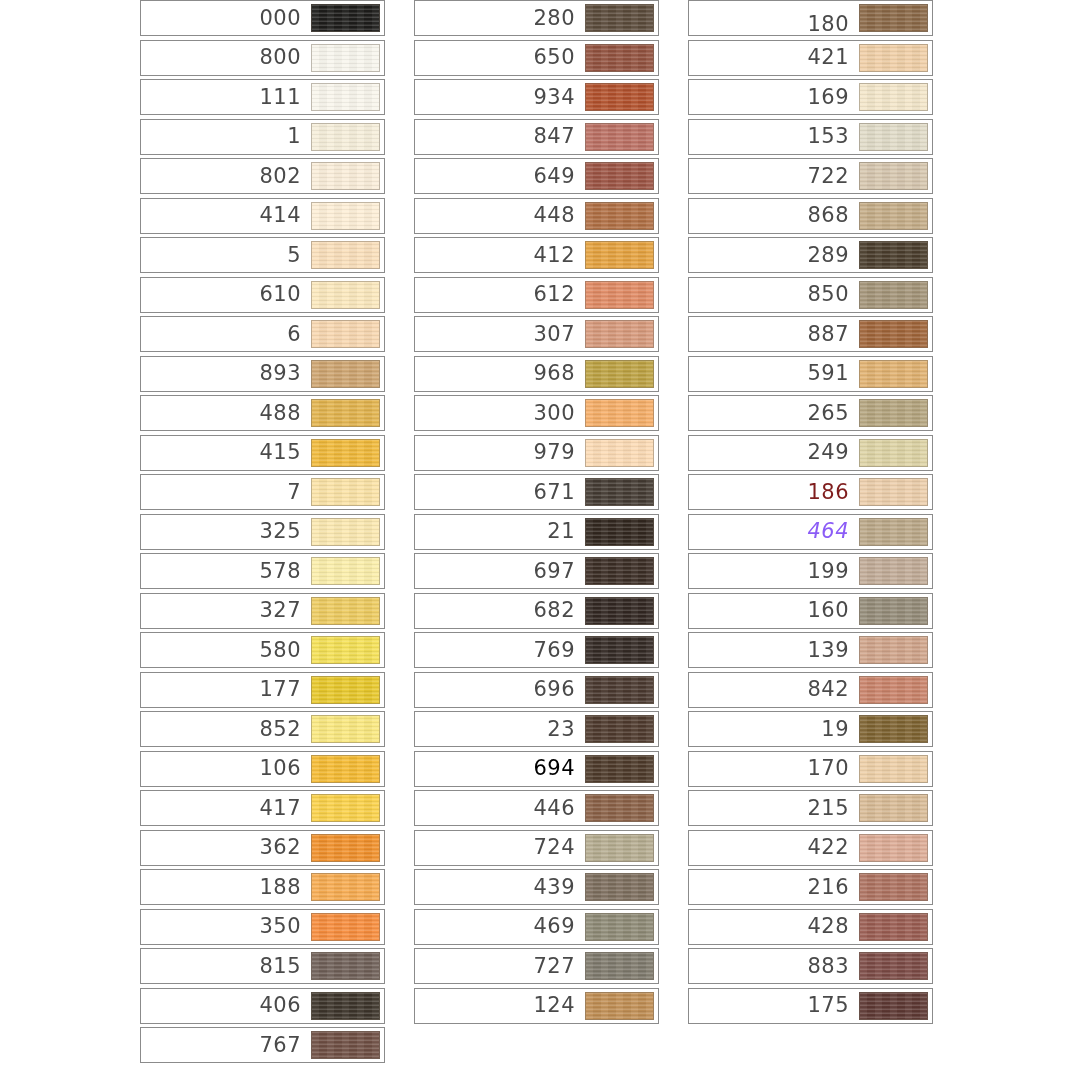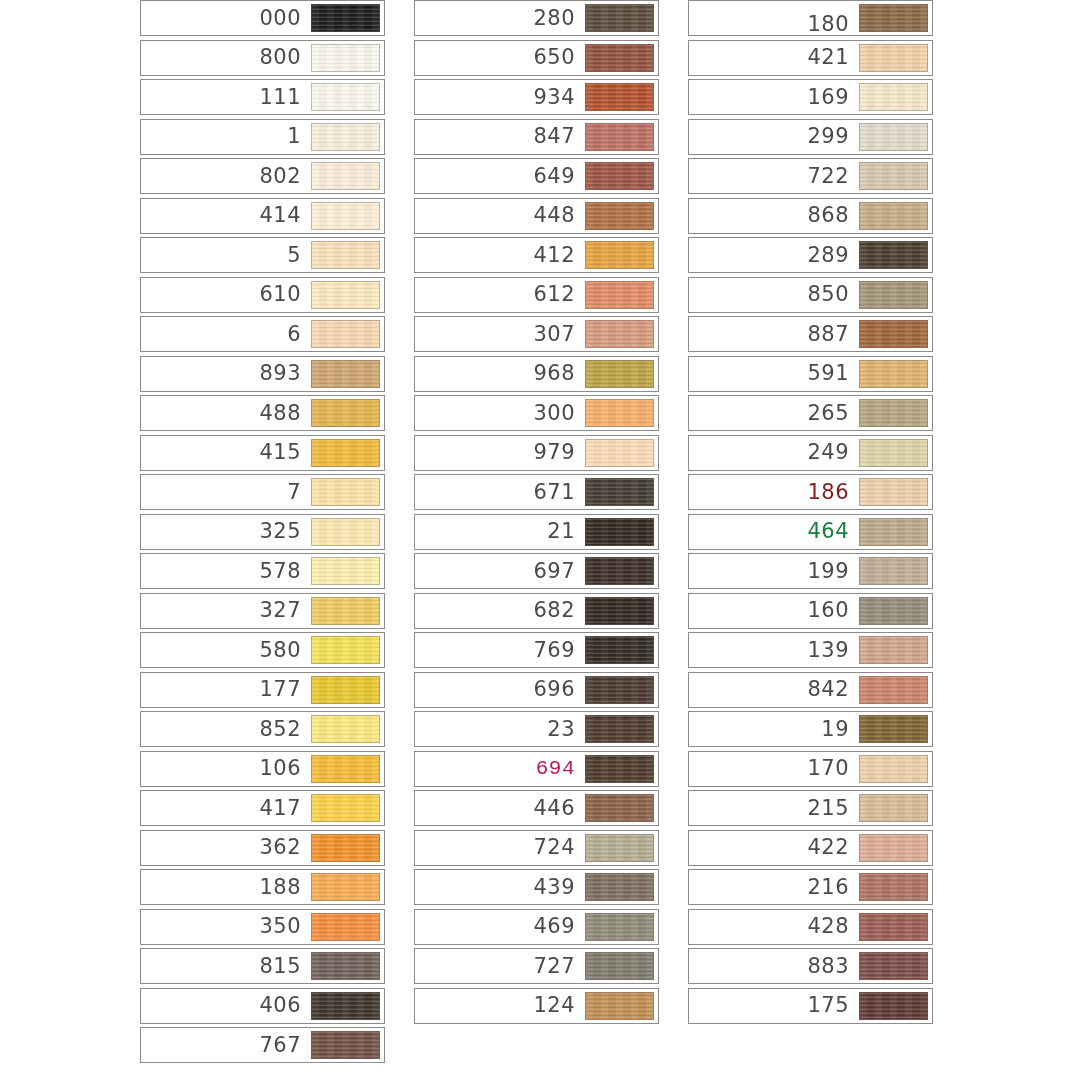--- a/index.html
+++ b/index.html
@@ -276,21 +276,21 @@
       </div>
       <div class="swatch-row" style="border-color: rgb(139, 139, 139);">
         <span class="row-code" style="color: rgb(74, 74, 74);">696</span>
         <span class="row-swatch" title="696" style="background-color: rgb(74, 57, 47);"></span>
       </div>
       <div class="swatch-row" style="border-color: rgb(139, 139, 139);">
         <span class="row-code" style="color: rgb(74, 74, 74);">23</span>
         <span class="row-swatch" title="23" style="background-color: rgb(78, 58, 45);"></span>
       </div>
       <div class="swatch-row" style="border-color: rgb(139, 139, 139);">
-        <span class="row-code" style="color: #be185d; font-family: Liberation Mono, monospace;">694</span>
+        <span class="row-code" style="color: #000000;">694</span>
         <span class="row-swatch" title="694" style="background-color: rgb(77, 58, 42);"></span>
       </div>
       <div class="swatch-row" style="border-color: rgb(139, 139, 139);">
         <span class="row-code" style="color: rgb(74, 74, 74);">446</span>
         <span class="row-swatch" title="446" style="background-color: rgb(138, 97, 71);"></span>
       </div>
       <div class="swatch-row" style="border-color: rgb(139, 139, 139);">
         <span class="row-code" style="color: rgb(74, 74, 74);">724</span>
         <span class="row-swatch" title="724" style="background-color: rgb(181, 172, 144);"></span>
       </div>
@@ -318,21 +318,21 @@
       </div>
       <div class="swatch-row" style="border-color: rgb(139, 139, 139);">
         <span class="row-code" style="color: rgb(74, 74, 74);">421</span>
         <span class="row-swatch" title="421" style="background-color: rgb(240, 207, 167);"></span>
       </div>
       <div class="swatch-row" style="border-color: rgb(139, 139, 139);">
         <span class="row-code" style="color: rgb(74, 74, 74);">169</span>
         <span class="row-swatch" title="169" style="background-color: rgb(243, 230, 201);"></span>
       </div>
       <div class="swatch-row" style="border-color: rgb(139, 139, 139);">
-        <span class="row-code" style="color: rgb(74, 74, 74);">299</span>
+        <span class="row-code" style="color: rgb(74, 74, 74);">153</span>
         <span class="row-swatch" title="299" style="background-color: rgb(224, 219, 199);"></span>
       </div>
       <div class="swatch-row" style="border-color: rgb(139, 139, 139);">
         <span class="row-code" style="color: rgb(74, 74, 74);">722</span>
         <span class="row-swatch" title="722" style="background-color: rgb(214, 198, 174);"></span>
       </div>
       <div class="swatch-row" style="border-color: rgb(139, 139, 139);">
         <span class="row-code" style="color: rgb(74, 74, 74);">868</span>
         <span class="row-swatch" title="868" style="background-color: rgb(196, 172, 135);"></span>
       </div>
@@ -358,21 +358,21 @@
       </div>
       <div class="swatch-row" style="border-color: rgb(139, 139, 139);">
         <span class="row-code" style="color: rgb(74, 74, 74);">249</span>
         <span class="row-swatch" title="249" style="background-color: rgb(221, 211, 164);"></span>
       </div>
       <div class="swatch-row" style="border-color: rgb(139, 139, 139);">
         <span class="row-code" style="color: #7f1d1d;">186</span>
         <span class="row-swatch" title="186" style="background-color: rgb(236, 206, 171);"></span>
       </div>
       <div class="swatch-row" style="border-color: rgb(139, 139, 139);">
-        <span class="row-code" style="color: #15803d;">464</span>
+        <span class="row-code" style="color: #8b5cf6; font-style: italic;">464</span>
         <span class="row-swatch" title="464" style="background-color: rgb(187, 168, 136);"></span>
       </div>
       <div class="swatch-row" style="border-color: rgb(139, 139, 139);">
         <span class="row-code" style="color: rgb(74, 74, 74);">199</span>
         <span class="row-swatch" title="199" style="background-color: rgb(193, 171, 151);"></span>
       </div>
       <div class="swatch-row" style="border-color: rgb(139, 139, 139);">
         <span class="row-code" style="color: rgb(74, 74, 74);">160</span>
         <span class="row-swatch" title="160" style="background-color: rgb(148, 139, 120);"></span>
       </div>

